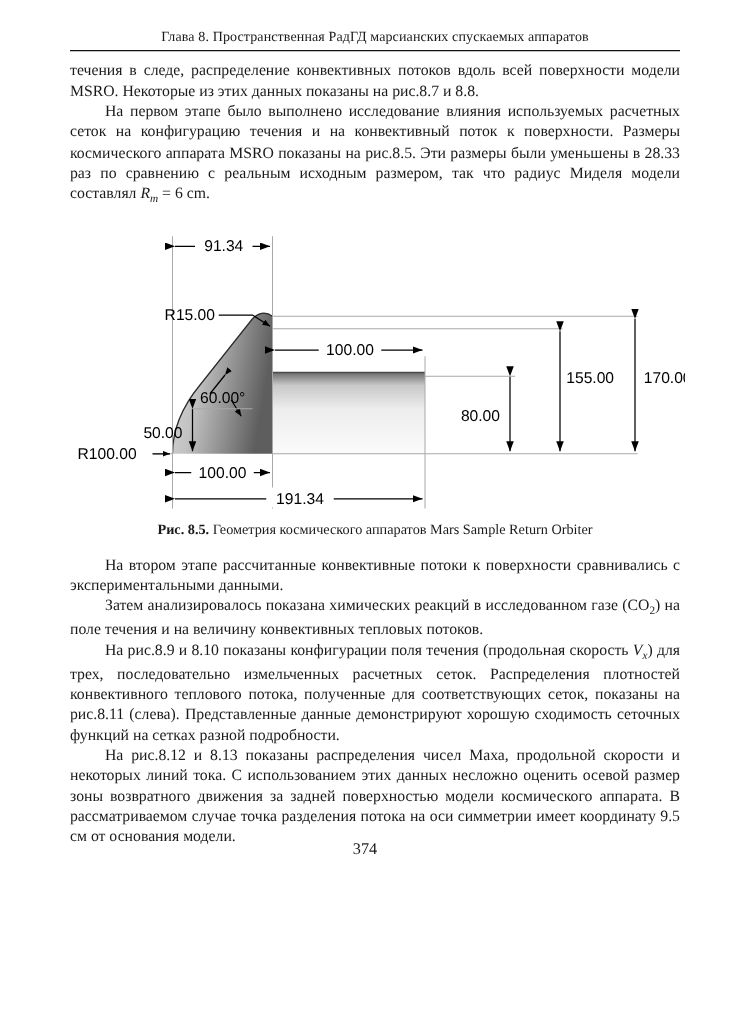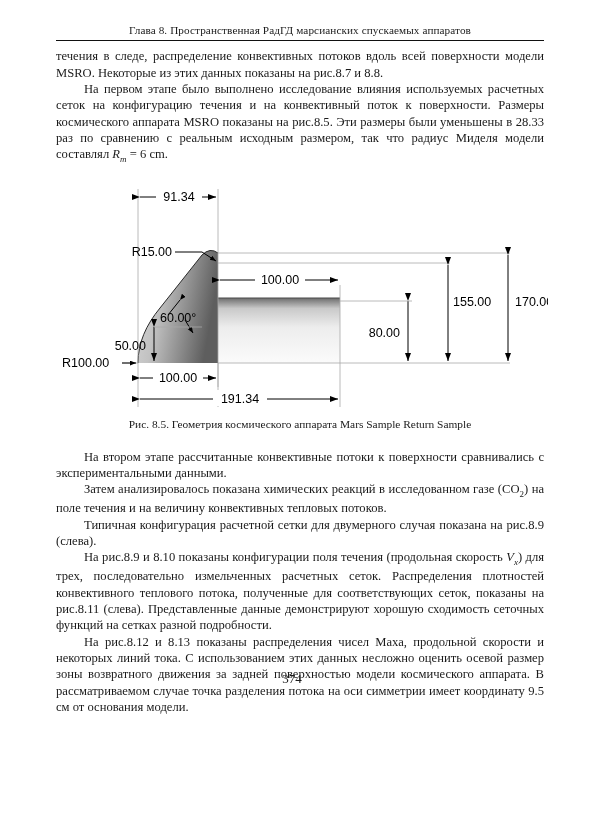--- a/index.html
+++ b/index.html
@@ -61,24 +61,24 @@
     position: relative;
     width: 488px;
     height: 232px;
   }
   .fig-caption {
     margin-top: 10px;
     text-align: center;
     font-size: 11.4px;
     line-height: 1.25;
   }
-  .fig-caption .capbold { font-weight: normal; }
-
-  
-  .body-block2 { margin-top: 17px; }
+  .fig-caption .capbold { font-weight: bold; }
+
+  
+  .body-block2 { margin-top: 12px; }
 
   .page-number {
     position: absolute;
     left: 0;
     right: 16px;
     bottom: 22px;
     text-align: center;
     font-size: 13px;
   }
 </style>
@@ -199,26 +199,25 @@
 
       <g>
         <line x1="448" y1="80" x2="448" y2="186" stroke="#000" stroke-width="1" marker-start="url(#ar)" marker-end="url(#ar)"></line>
         <text x="455" y="131" font-family="Liberation Sans, sans-serif" font-size="12.5" text-anchor="start" fill="#000">170.00</text>
       </g>
 
     </svg>
   </div>
 
   <div class="fig-caption">
-    <span class="capbold">Рис. 8.5.</span><span> Геометрия космического аппарата Mars Sample Return Sample</span>
+    <span class="capbold">Рис. 8.5.</span><span> Геометрия космического аппаратов Mars Sample Return Orbiter</span>
   </div>
 
   <div class="body-block2">
     <p class="para"><span>На втором этапе рассчитанные конвективные потоки к поверхности сравнивались с экспериментальными данными.</span></p>
     <p class="para"><span>Затем анализировалось показана химических реакций в исследованном газе (CO</span><span class="sub">2</span><span>) на поле течения и на величину конвективных тепловых потоков.</span></p>
-    <p class="para"><span>Типичная конфигурация расчетной сетки для двумерного случая показана на рис.8.9 (слева).</span></p>
     <p class="para"><span>На рис.8.9 и 8.10 показаны конфигурации поля течения (продольная скорость </span><span class="ital">V</span><span class="sub ital">x</span><span>) для трех, последовательно измельченных расчетных сеток. Распределения плотностей конвективного теплового потока, полученные для соответствующих сеток, показаны на рис.8.11 (слева). Представленные данные демонстрируют хорошую сходимость сеточных функций на сетках разной подробности.</span></p>
     <p class="para"><span>На рис.8.12 и 8.13 показаны распределения чисел Маха, продольной скорости и некоторых линий тока. С использованием этих данных несложно оценить осевой размер зоны возвратного движения за задней поверхностью модели космического аппарата. В рассматриваемом случае точка разделения потока на оси симметрии имеет координату 9.5 см от основания модели.</span></p>
   </div>
 
   <div class="page-number">374</div>
 
 </div>
 
 </body></html>

